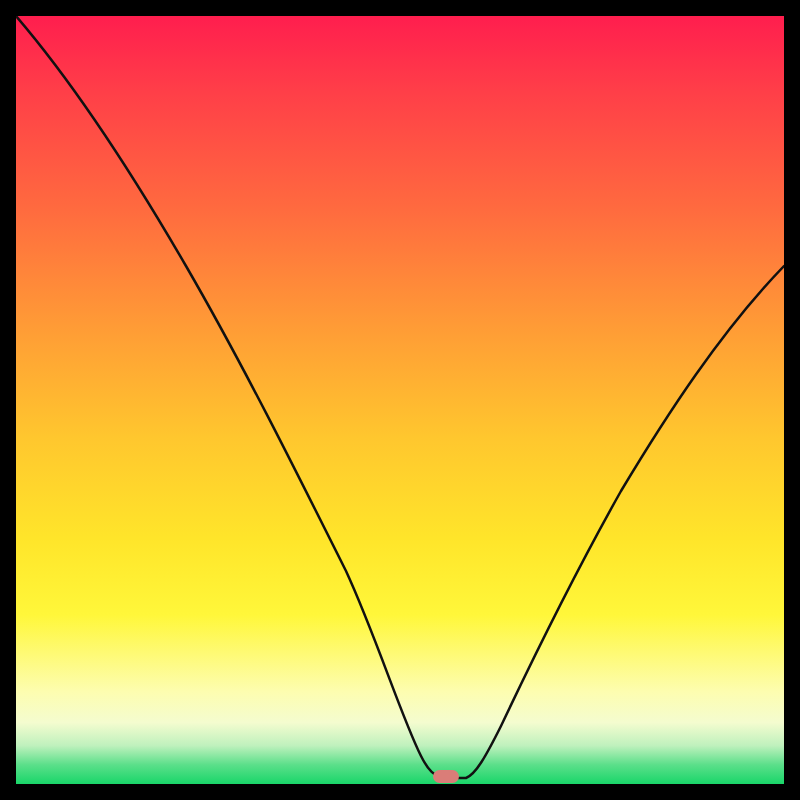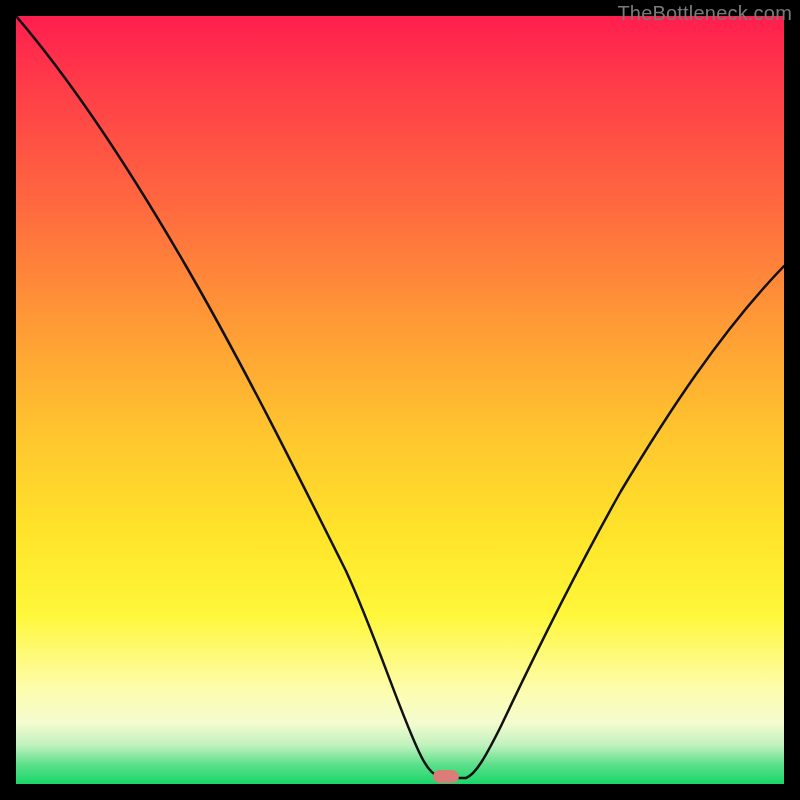--- a/index.html
+++ b/index.html
@@ -74,14 +74,13 @@
   <div class="plot-area">
 
     <svg class="curve" viewBox="0 0 768 768" preserveAspectRatio="none">
       <path fill="none" stroke="#111" stroke-width="2.5" stroke-linecap="round" d="M 0 0 C 60 70 115 155 170 250 C 225 345 275 445 330 555 C 360 620 385 700 405 740 C 412 754 418 761 430 762 L 450 762 C 460 758 470 740 485 710 C 520 636 560 555 605 475 C 650 400 705 315 768 250"></path>
     </svg>
 
     <div class="marker" id="marker" style="left: 417px; top: 754px; width: 26px; height: 13px;"></div>
 
   </div>
 
-  <div class="watermark">TheBottleneck.com</div>
 </div>
 
 </body></html>

